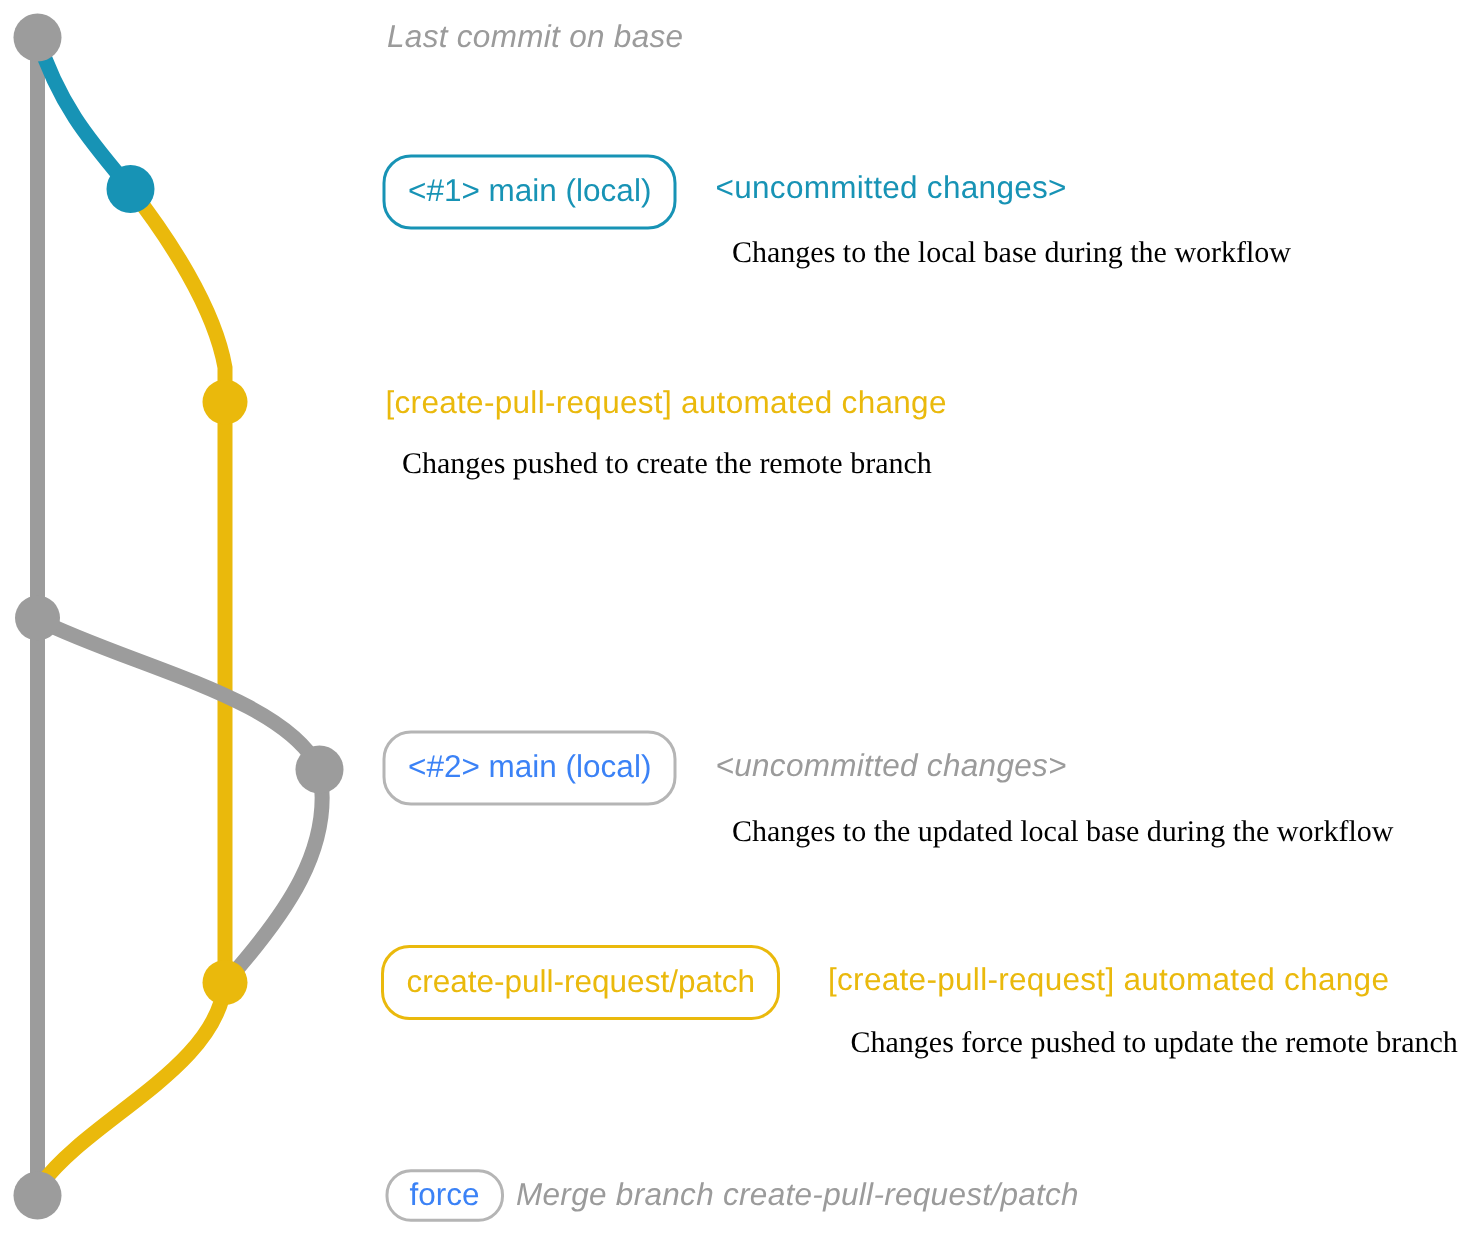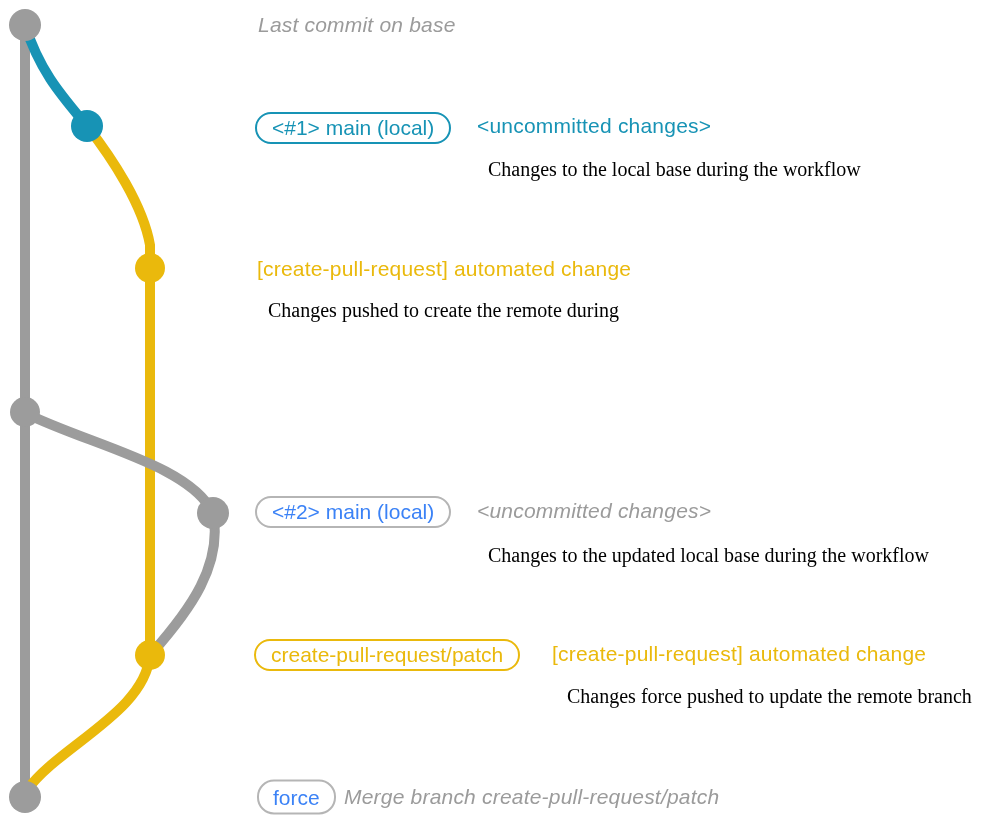--- a/index.html
+++ b/index.html
@@ -14,21 +14,21 @@
   .gray-t{color:#9b9b9b;font-style:italic;}
   .teal-t{color:#1793b5;}
   .yellow-t{color:#eab90c;}
   .serif-note{
     font-family:Liberation Serif, serif;font-size:20px;color:#000000;
     letter-spacing:0;
     margin-top:12px;
   }
   .tag{
     display:inline-flex;align-items:center;justify-content:center;
-    border:2px solid;border-radius:19px;padding:0 15px;height:32px;
+    border:2px solid;border-radius:19px;padding:0 15px;height:50px;
     font-size:21px;background:#ffffff;box-sizing:border-box;
   }
   .tag.gray-b{border-color:#b5b5b5;color:#3b82f6;}
   .tag.teal-b{border-color:#1793b5;color:#1793b5;}
   .tag.yellow-b{border-color:#eab90c;color:#eab90c;text-align:center;}
   .tag.small{height:35px;border-radius:17px;padding:0 14px;}
 </style>
 </head>
 <body>
 
@@ -55,21 +55,21 @@
     <circle cx="25" cy="797" r="16" fill="#9c9c9c"></circle>
   </svg>
 
   <div class="abs sans gray-t" style="left:258px;top:25px;">Last commit on base</div>
 
   <div class="abs tag teal-b" style="left:255px;top:128px;">&lt;#1&gt; main (local)</div>
   <div class="abs sans teal-t" style="left:477px;top:126px;">&lt;uncommitted changes&gt;</div>
   <div class="abs serif-note" style="left:488px;top:157px;">Changes to the local base during the workflow</div>
 
   <div class="abs sans yellow-t" style="left:257px;top:269px;">[create-pull-request] automated change</div>
-  <div class="abs serif-note" style="left:268px;top:298px;">Changes pushed to create the remote during</div>
+  <div class="abs serif-note" style="left:268px;top:298px;">Changes pushed to create the remote branch</div>
 
 
   <div class="abs tag gray-b" style="left:255px;top:512px;">&lt;#2&gt; main (local)</div>
   <div class="abs sans gray-t" style="left:477px;top:511px;">&lt;uncommitted changes&gt;</div>
   <div class="abs serif-note" style="left:488px;top:543px;">Changes to the updated local base during the workflow</div>
 
   <div class="abs tag yellow-b" style="left:254px;top:655px;">create-pull-request/patch</div>
   <div class="abs sans yellow-t" style="left:552px;top:654px;">[create-pull-request] automated change</div>
   <div class="abs serif-note" style="left:567px;top:684px;">Changes force pushed to update the remote branch</div>
 

